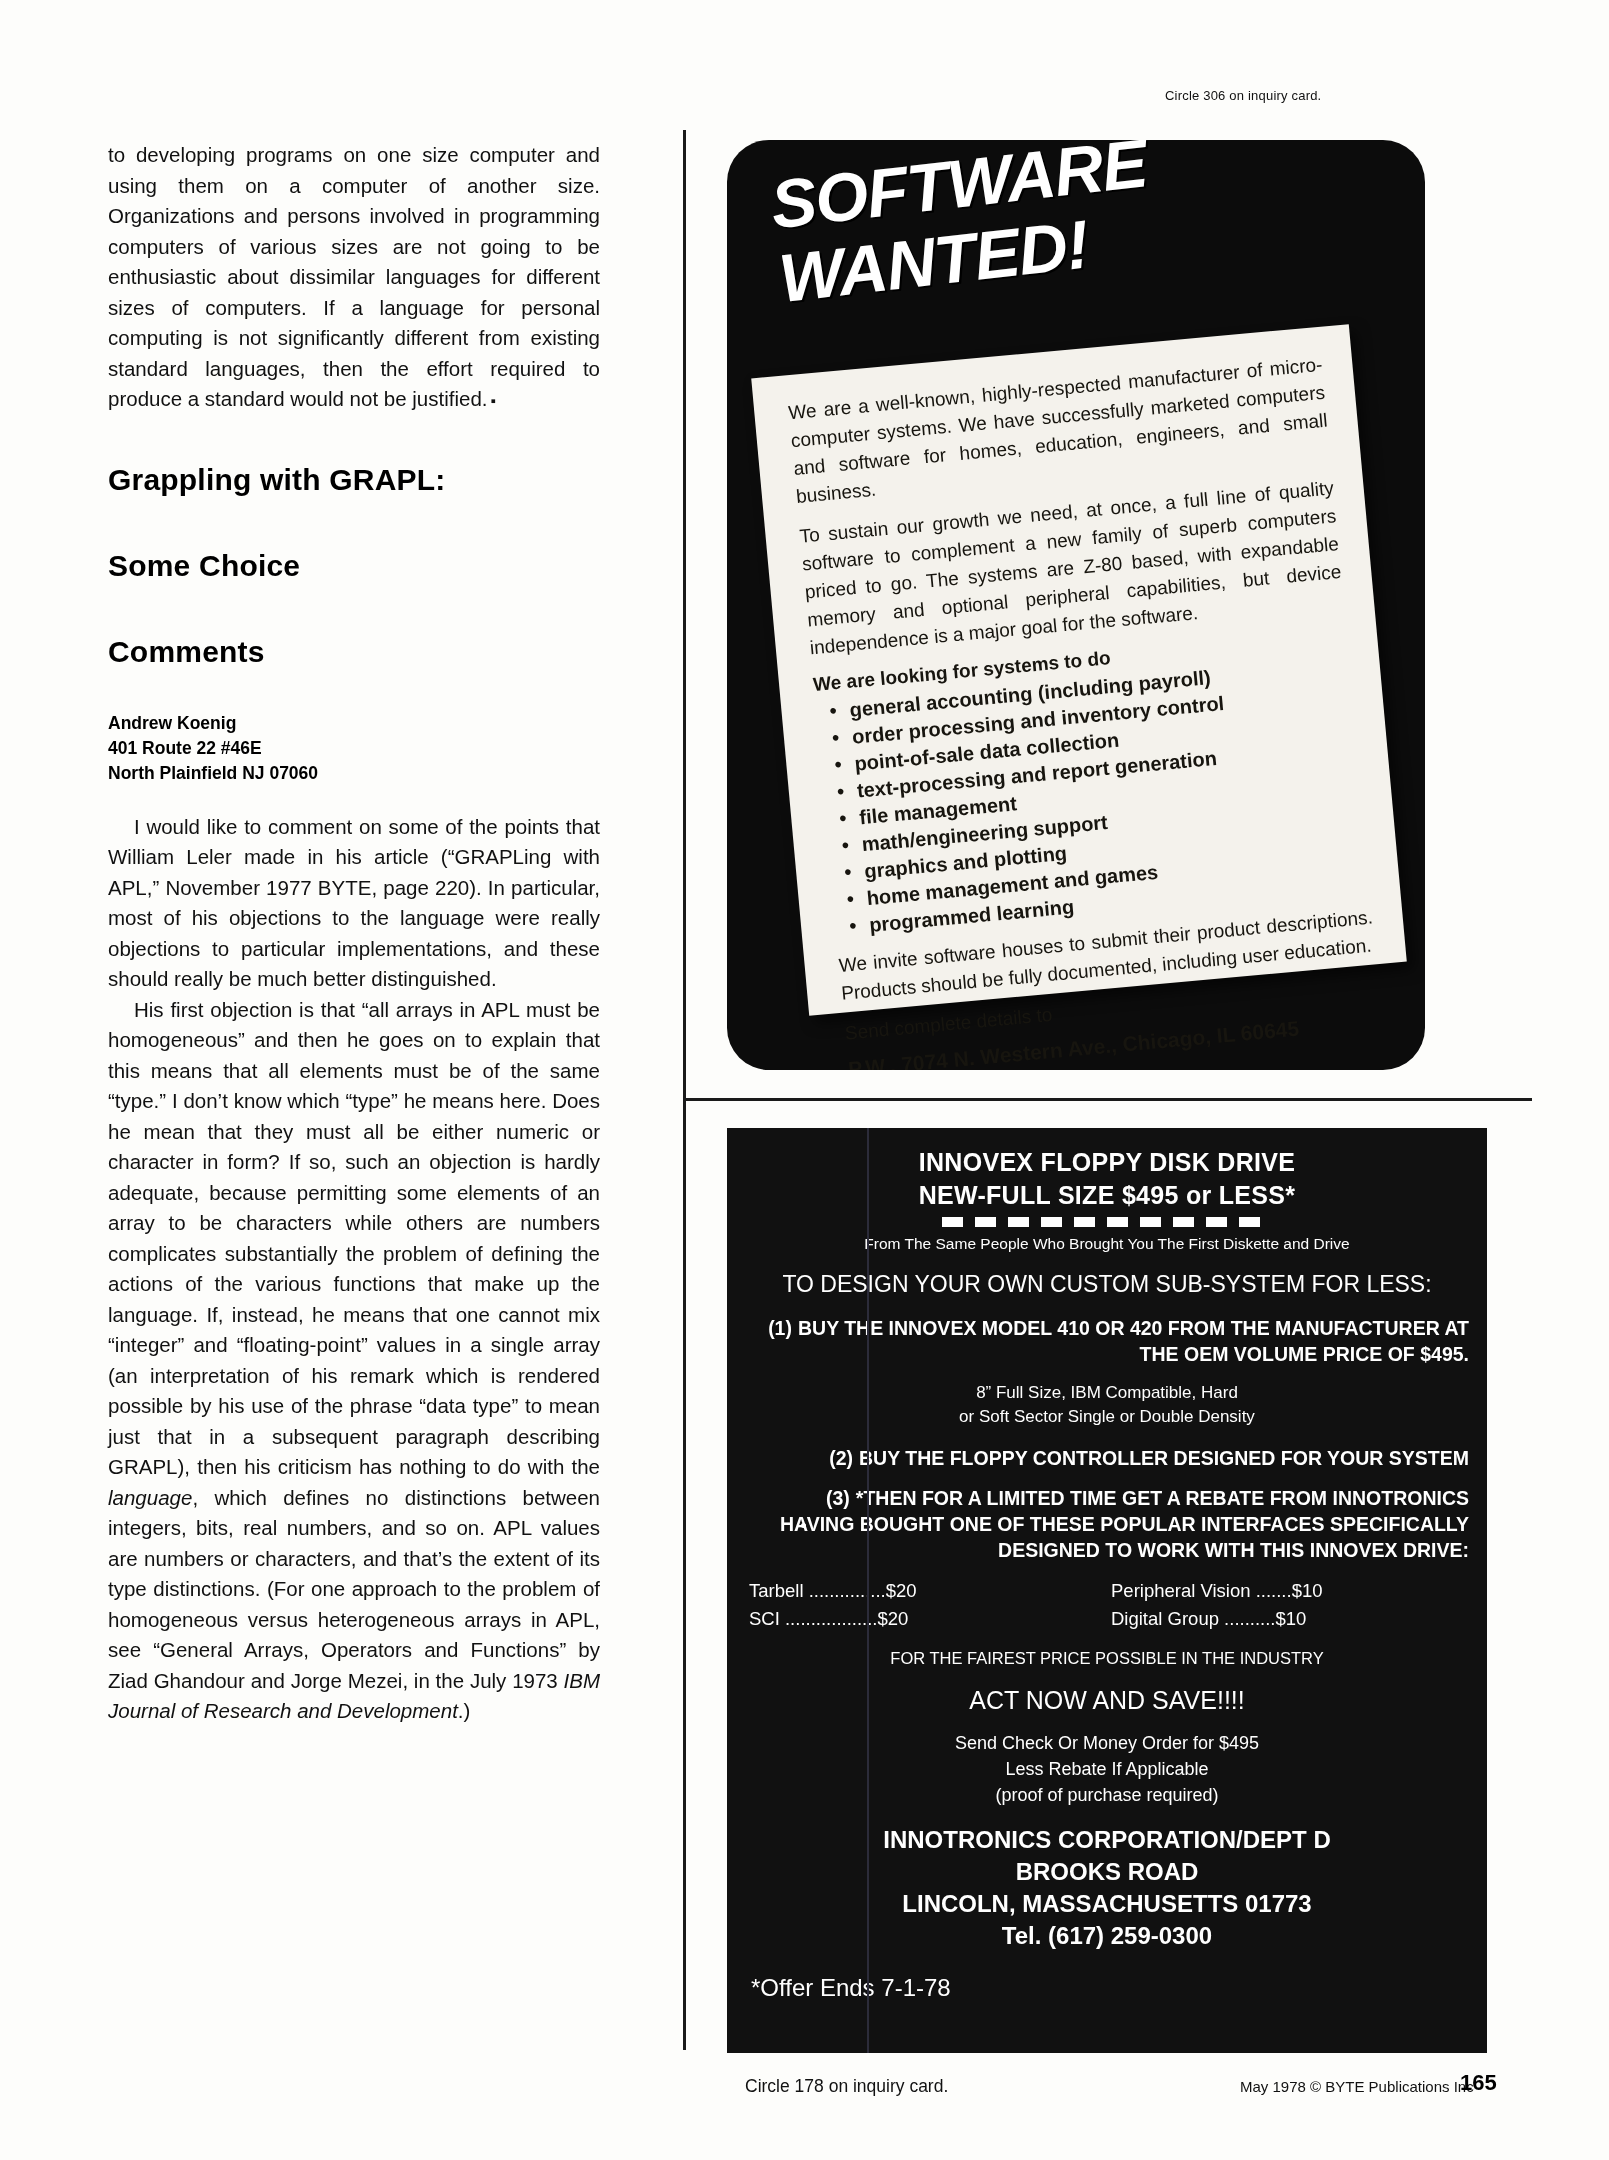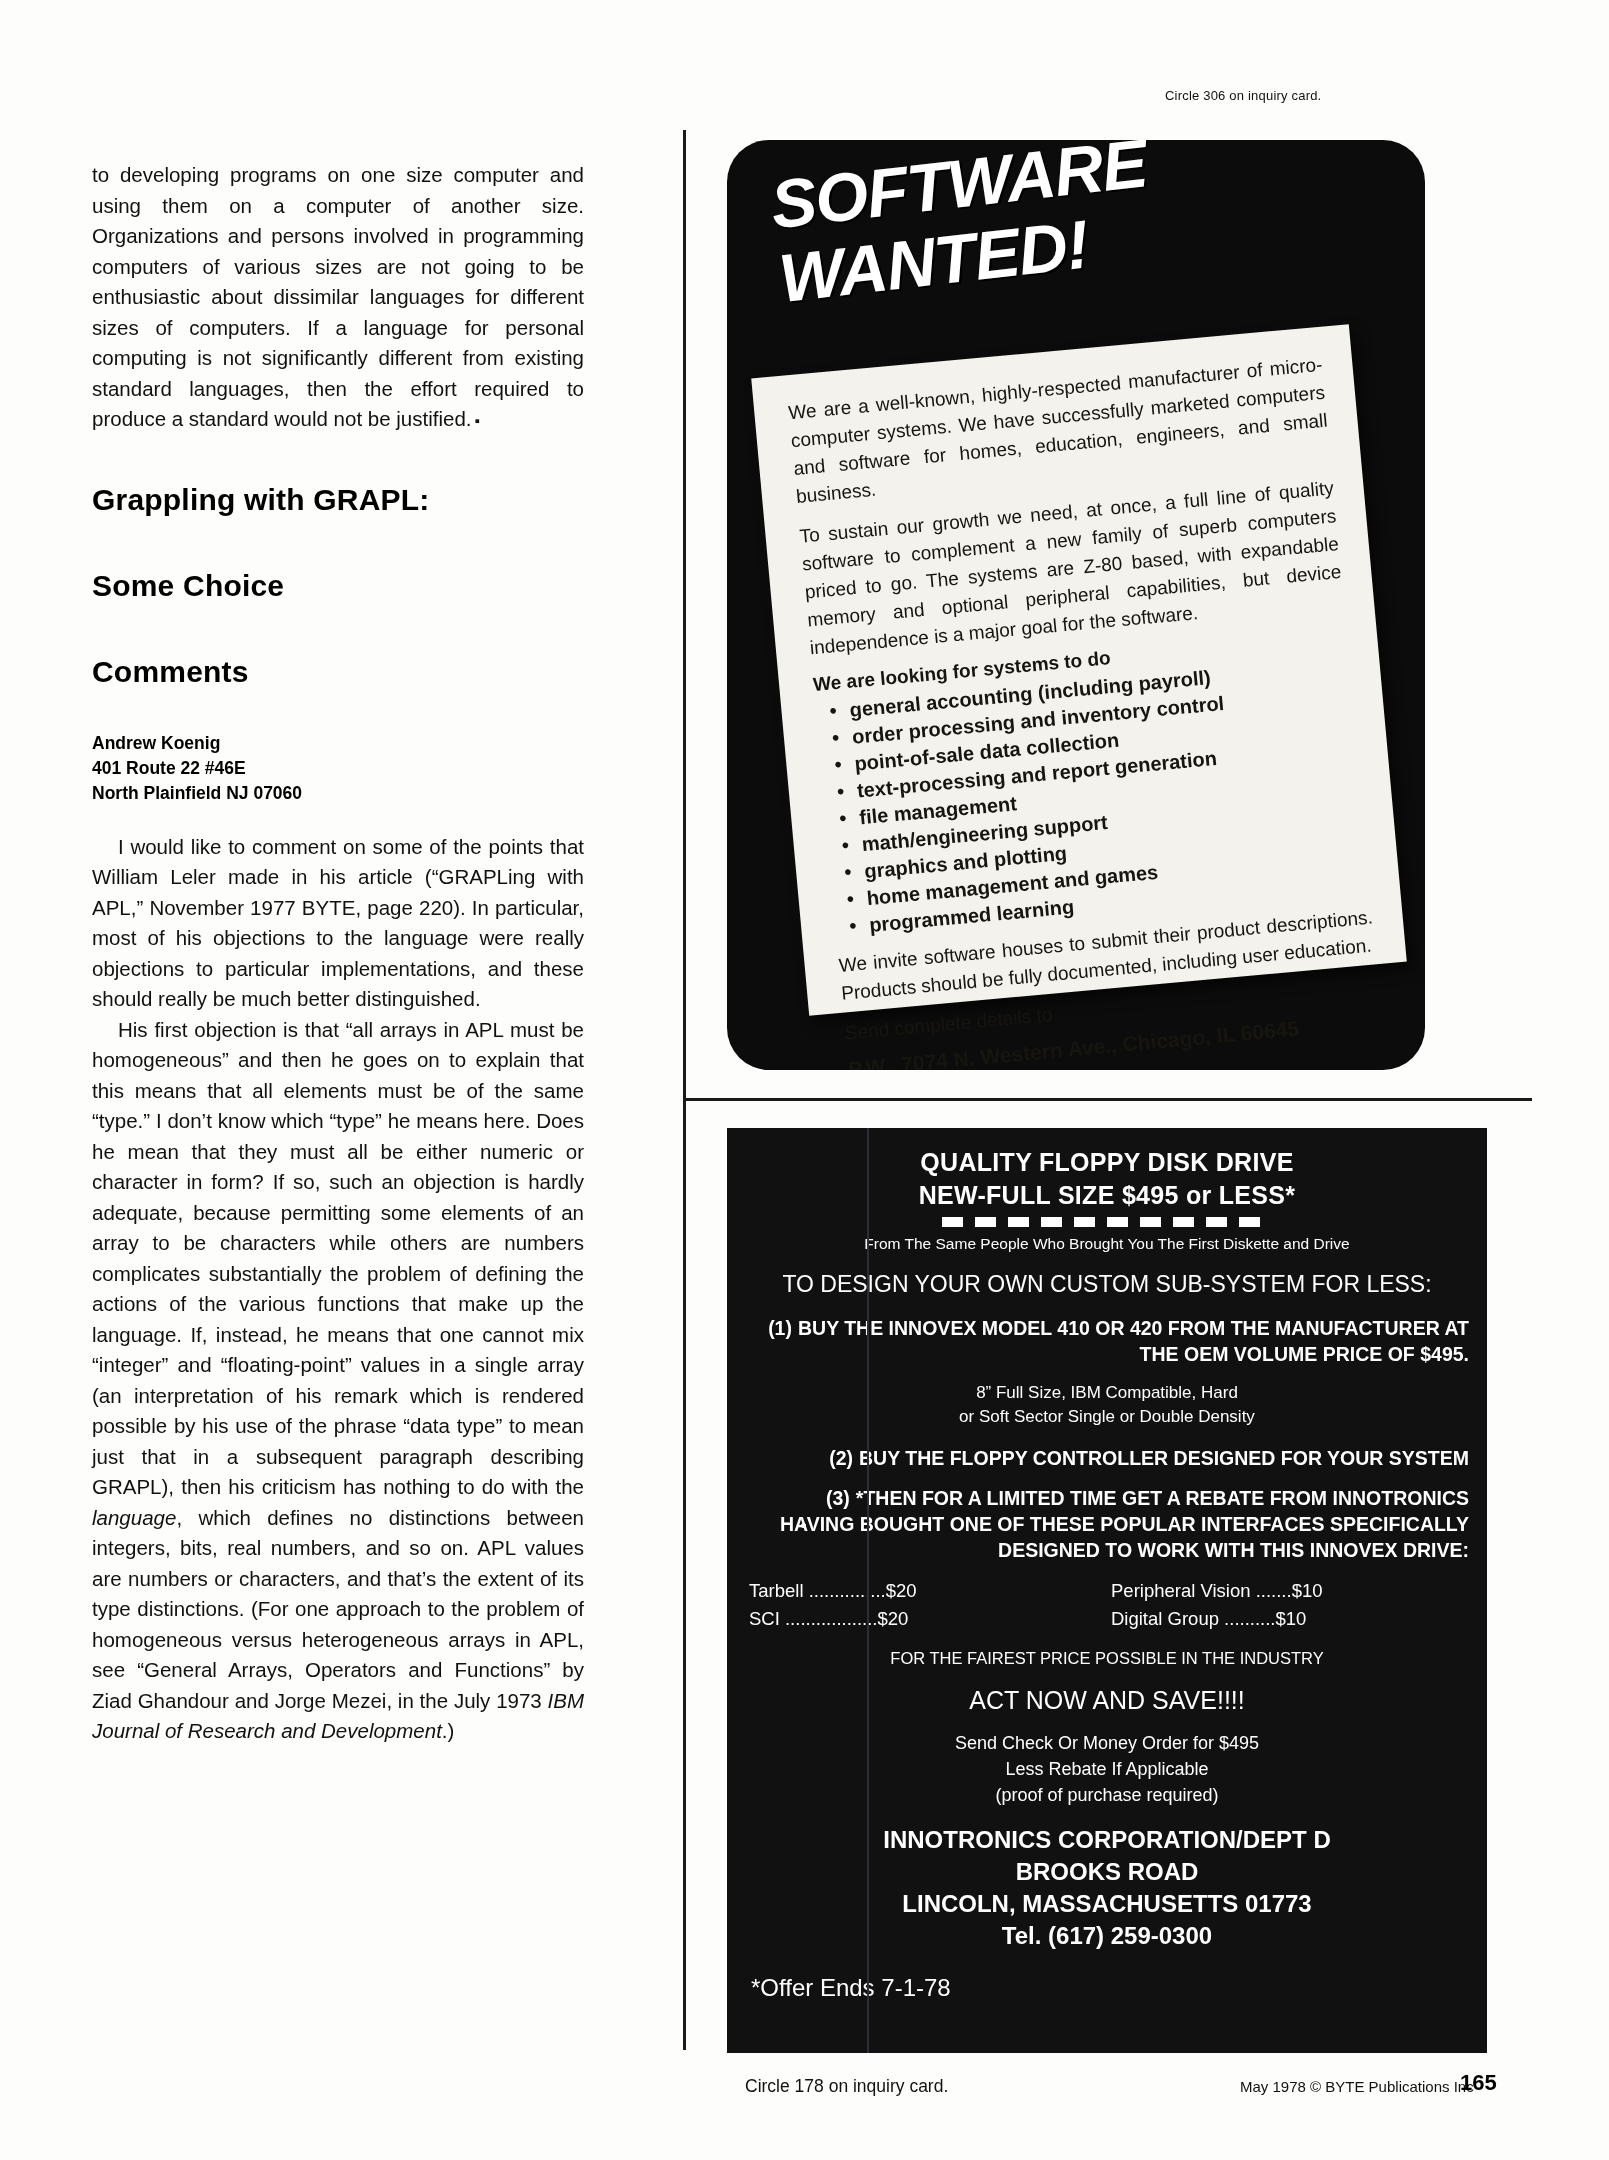--- a/index.html
+++ b/index.html
@@ -27,24 +27,23 @@
     left: 1165px;
     top: 88px;
     font-size: 13px;
     letter-spacing: .2px;
     color: #111;
   }
 
   
   .left-col {
     position: absolute;
-    left: 92px;
+    left: 108px;
     top: 140px;
     width: 492px;
-    margin-top: 20px;
   }
   .body-para {
     font-family: "Liberation Sans", sans-serif;
     font-size: 20.5px;
     line-height: 30.5px;
     text-align: justify;
     margin: 0 0 0 0;
     color: #111;
   }
   .body-para.indent {
@@ -373,21 +372,21 @@
       <p class="ad1-p">We invite software houses to submit their product descriptions. Products should be fully documented, including user education.</p>
       <div class="ad1-p" style="margin-bottom:2px">Send complete details to</div>
       <div class="ad1-addr">P.W., 7074 N. Western Ave., Chicago, IL 60645</div>
     </div>
   </div>
 
   <div class="ad2">
     <div class="ad2-vline"></div>
     <div class="ad2-dot"></div>
 
-    <div class="c ad2-h1">QUALITY FLOPPY DISK DRIVE</div>
+    <div class="c ad2-h1">INNOVEX FLOPPY DISK DRIVE</div>
     <div class="c ad2-h1">NEW-FULL SIZE $495 or LESS*</div>
     <div class="dashline"></div>
     <div class="c ad2-sub">From The Same People Who Brought You The First Diskette and Drive</div>
 
     <div class="c ad2-h2">TO DESIGN YOUR OWN CUSTOM SUB-SYSTEM FOR LESS:</div>
 
     <div class="ad2-item">
       <span class="num">(1)</span><span>BUY THE INNOVEX MODEL 410 OR 420 FROM THE MANUFACTURER AT THE OEM VOLUME PRICE OF $495.</span>
     </div>
 

